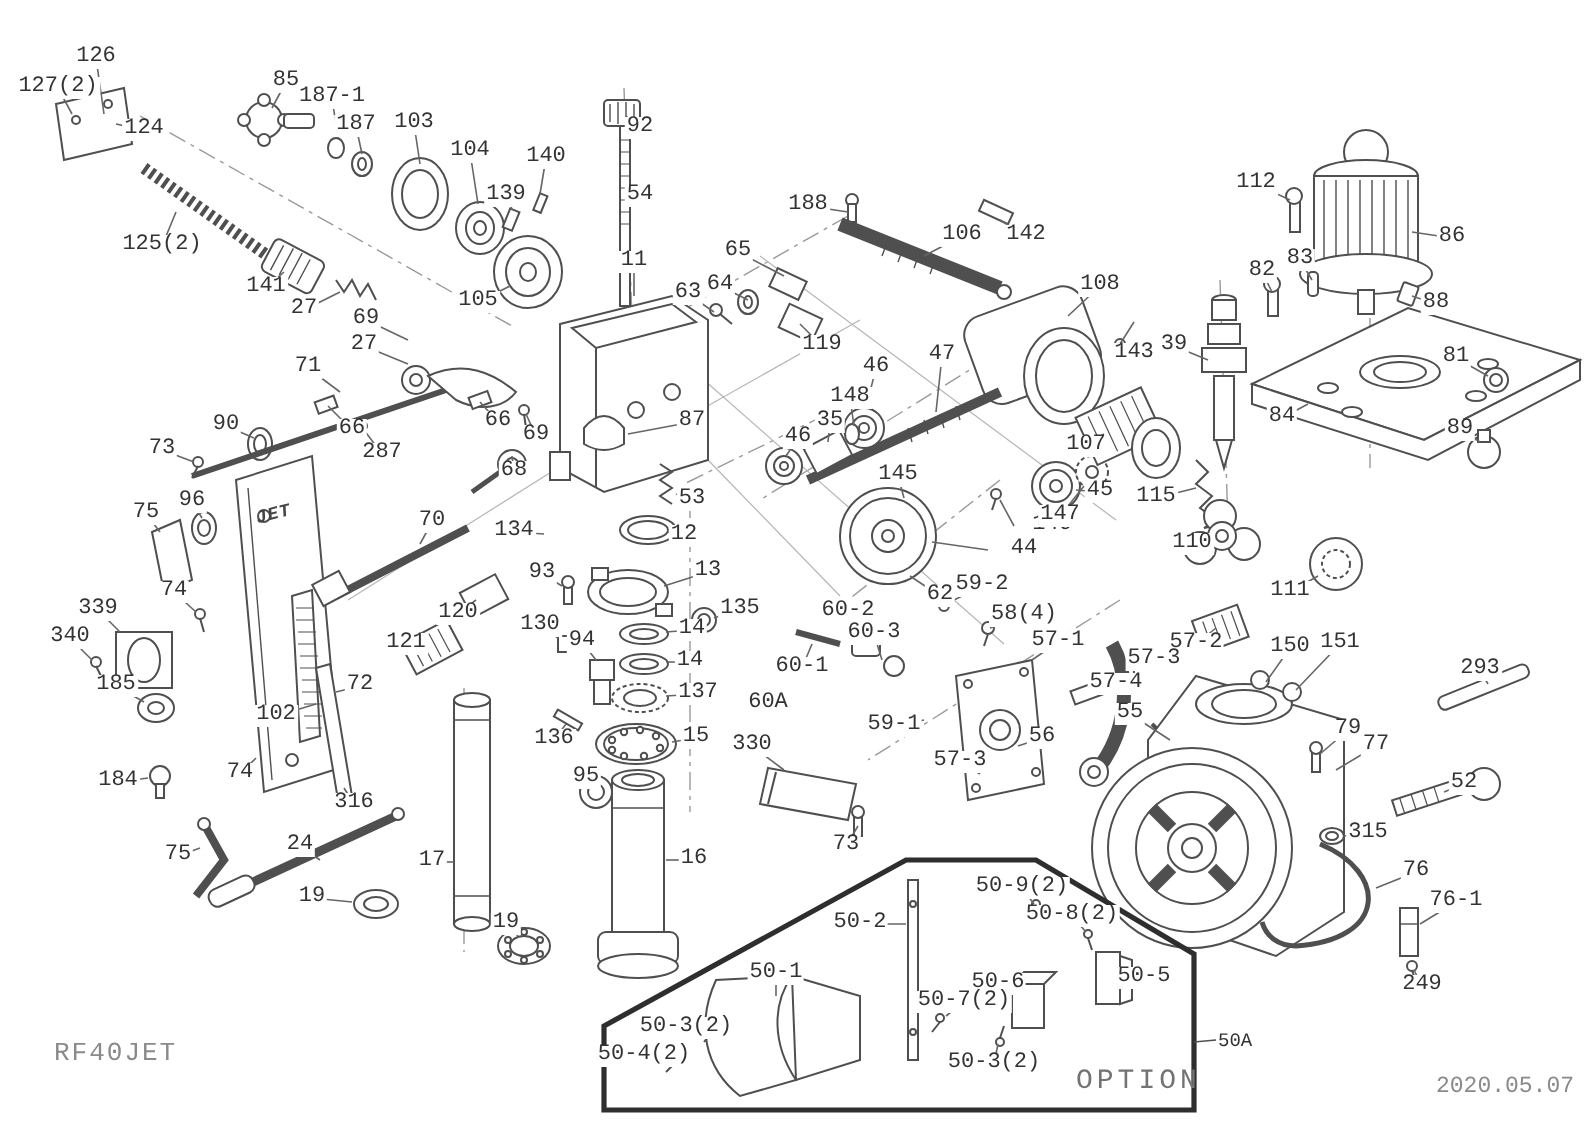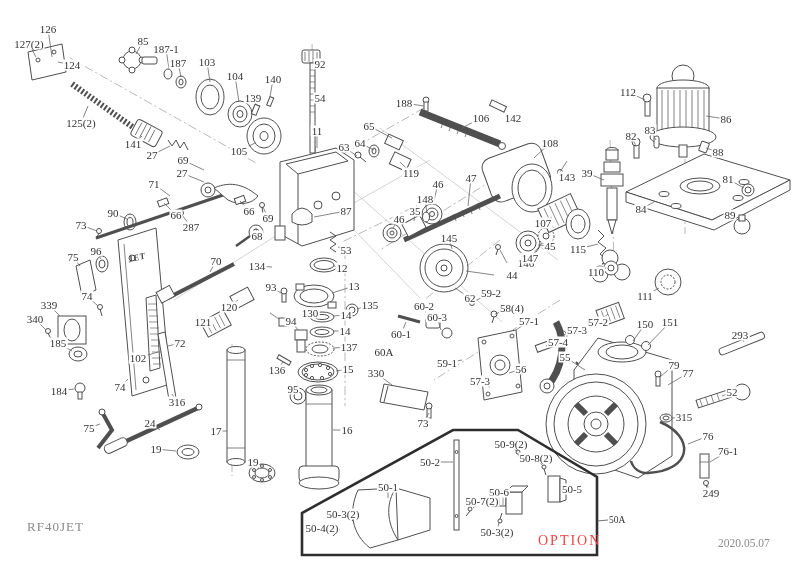--- a/index.html
+++ b/index.html
@@ -1,30 +1,30 @@
 <!DOCTYPE html>
 <html><head>
 <meta charset="utf-8">
 <style>
   html,body{margin:0;padding:0;background:#fff;}
   .stage{position:relative;width:792px;height:574px;background:#ffffff;overflow:hidden;
-         font-family:Liberation Serif, serif;}
+         font-family:Liberation Mono, monospace;}
   .stage svg{position:absolute;left:0;top:0;}
   #backdrop{z-index:1;}
   #leader-svg{z-index:2;}
   #label-layer{position:absolute;left:0;top:0;width:100%;height:100%;z-index:3;}
   .lbl{position:absolute;transform:translate(-50%,-50%);font-size:11px;line-height:1;
        color:#333;background:#fff;padding:0 1px;white-space:nowrap;}
   .lbl.logo{font-size:9px;font-weight:bold;font-style:italic;letter-spacing:.5px;
        transform:translate(-50%,-50%) rotate(-14deg);background:transparent;color:#444;}
   .corner{position:absolute;color:#8a8a8a;z-index:3;white-space:nowrap;}
   .model{left:27px;top:519px;font-size:13px;letter-spacing:1px;}
   .date{left:718px;top:537px;font-size:11.5px;}
   .option-caption{position:absolute;left:538px;top:533px;font-size:14px;letter-spacing:2px;
-       color:#ef4444;z-index:3;}
+       color:#737373;z-index:3;}
   .option-group{position:absolute;left:609px;top:515px;font-size:9.5px;color:#333;z-index:3;}
 </style>
 </head>
 <body>
 
 <div class="stage">
 
   <svg id="backdrop" width="792" height="574" viewBox="0 0 792 574">
 
     <g stroke="#9a9a9a" stroke-width="0.7" fill="none" stroke-dasharray="9 3 2 3">
@@ -657,21 +657,21 @@
       <div class="lbl" style="left: 257px; top: 266px;">134</div>
       <div class="lbl" style="left: 203px; top: 322px;">121</div>
       <div class="lbl" style="left: 229px; top: 307px;">120</div>
       <div class="lbl" style="left: 180px; top: 343px;">72</div>
       <div class="lbl" style="left: 346px; top: 211px;">87</div>
       <div class="lbl" style="left: 346px; top: 250px;">53</div>
       <div class="lbl" style="left: 342px; top: 268px;">12</div>
       <div class="lbl" style="left: 271px; top: 287px;">93</div>
       <div class="lbl" style="left: 354px; top: 286px;">13</div>
       <div class="lbl" style="left: 370px; top: 305px;">135</div>
-      <div class="lbl" style="left: 270px; top: 313px; margin-left: 40px;">130</div>
+      <div class="lbl" style="left: 270px; top: 313px;">130</div>
       <div class="lbl" style="left: 291px; top: 321px;">94</div>
       <div class="lbl" style="left: 346px; top: 315px;">14</div>
       <div class="lbl" style="left: 345px; top: 331px;">14</div>
       <div class="lbl" style="left: 349px; top: 347px;">137</div>
       <div class="lbl" style="left: 277px; top: 370px;">136</div>
       <div class="lbl" style="left: 348px; top: 369px;">15</div>
       <div class="lbl" style="left: 293px; top: 389px;">95</div>
       <div class="lbl" style="left: 425px; top: 199px;">148</div>
       <div class="lbl" style="left: 415px; top: 211px;">35</div>
       <div class="lbl" style="left: 399px; top: 219px;">46</div>

